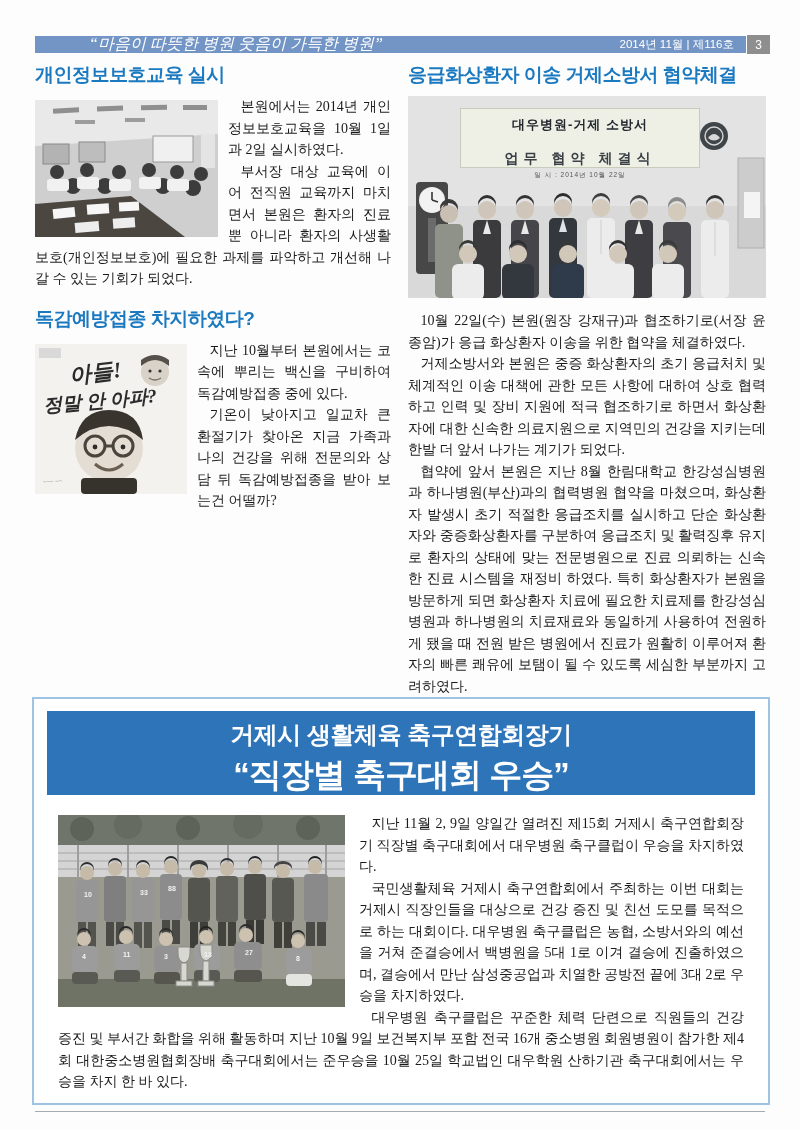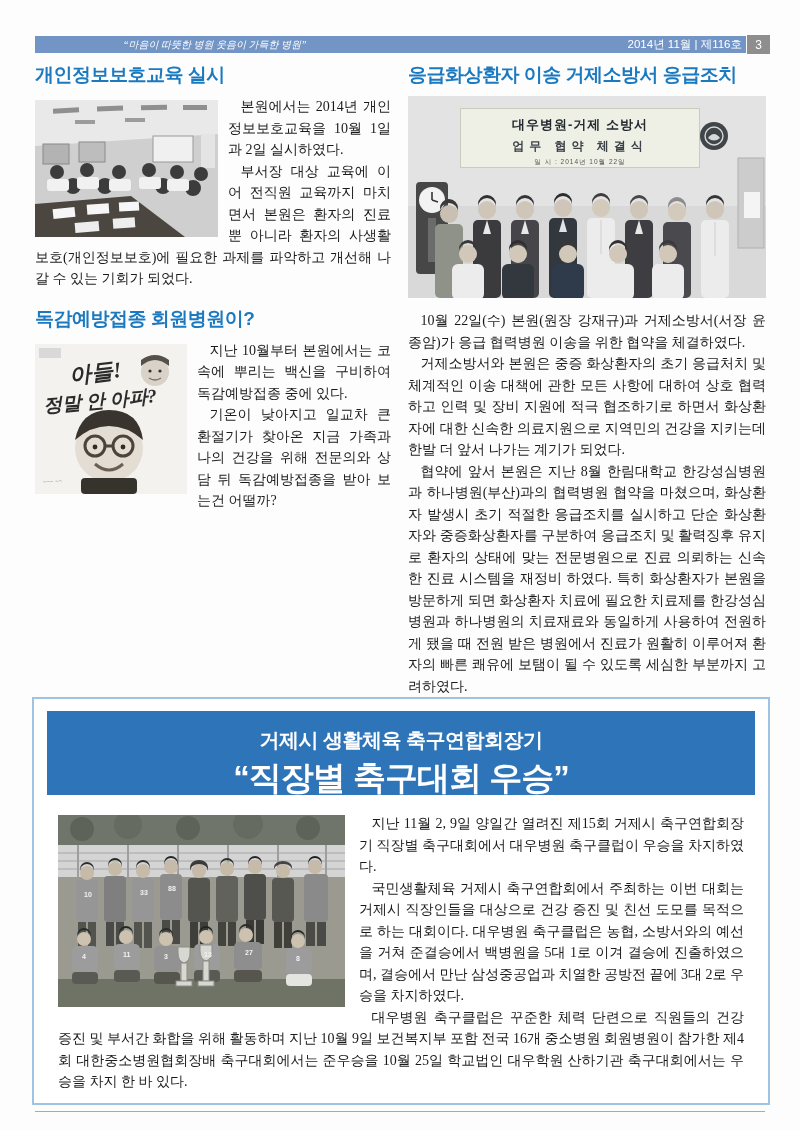--- a/index.html
+++ b/index.html
@@ -7,25 +7,25 @@
     position:relative; width:800px; height:1130px; background:#fdfdfd;
     font-family:"Liberation Serif", serif; color:#1a1a1a; overflow:hidden;
   }
 
   
   .header-bar {
     position:absolute; left:35px; top:36px; width:711px; height:17px;
     background:#7295c6; display:flex; align-items:center;
   }
   .header-slogan {
-    color:#ffffff; font-style:italic; font-size:10px;
-    padding-left:88px; font-family:"Liberation Serif", serif;
+    color:#ffffff; font-style:italic; font-size:16px;
+    padding-left:54px; font-family:"Liberation Serif", serif;
   }
   .header-issue {
-    margin-left:auto; color:#ffffff; font-size:11.5px; padding-right:4px;
+    margin-left:auto; color:#ffffff; font-size:11.5px; padding-right:12px;
     font-family:"Liberation Sans", sans-serif;
   }
   .page-badge {
     position:absolute; left:747px; top:35px; width:23px; height:19px;
     background:#8e8e8e; color:#ffffff; font:12px "Liberation Sans", sans-serif;
     display:flex; align-items:center; justify-content:center;
   }
 
   
   .col-left  { position:absolute; left:35px;  top:62px; width:356px; height:632px; overflow:hidden; }
@@ -60,33 +60,33 @@
     color:#2b2b2b; transform:rotate(-5deg); font-style:italic; white-space:nowrap;
   }
 
   
   .cer-banner {
     position:absolute; left:52px; top:12px; width:238px; height:58px;
     background:#eef0e6; border:1px solid #c9ccbd; text-align:center;
     font-family:"Liberation Sans", sans-serif;
   }
   .cer-line1 { font-size:13px; font-weight:bold; color:#22282e; letter-spacing:1px; margin-top:7px; }
-  .cer-line2 { font-size:12px; font-weight:bold; color:#3a4046; letter-spacing:5px; margin-top:4px; }
+  .cer-line2 { font-size:14px; font-weight:bold; color:#3a4046; letter-spacing:5px; margin-top:16px; }
   .cer-line3 { font-size:6.5px; color:#555; letter-spacing:1px; margin-top:3px; }
 
   
   .soccer-box {
     position:absolute; left:32px; top:697px; width:734px; height:404px;
     border:2px solid #9ec3e3; background:#ffffff; overflow:hidden;
   }
   .soccer-banner {
     margin:12px 13px 18px 13px; height:84px; background:#2e74b8;
     color:#ffffff; text-align:center; font-family:"Liberation Sans", sans-serif;
   }
-  .soccer-banner-line1 { font-size:20px; font-weight:bold; letter-spacing:-0.5px; padding-top:16px; }
+  .soccer-banner-line1 { font-size:24px; font-weight:bold; letter-spacing:-0.5px; padding-top:8px; }
   .soccer-banner-line2 { font-size:33px; font-weight:bold; letter-spacing:-1px; margin-top:2px; }
   .soccer-content {
     padding:0 24px; font-size:14px; line-height:21.5px; text-align:justify;
   }
   .soccer-content p { margin:0; text-indent:0.9em; }
 
   .jersey-num {
     position:absolute; color:#f2f2f2; font:bold 7px "Liberation Sans", sans-serif;
   }
 
@@ -152,21 +152,21 @@
             <rect x="40" y="122" width="24" height="10" fill="#ededed" transform="rotate(-5 52 127)"></rect>
             <rect x="78" y="118" width="22" height="10" fill="#ededed" transform="rotate(-4 89 123)"></rect>
           </svg>
         </div>
         <p>본원에서는 2014년 개인정보보호교육을 10월 1일과 2일 실시하였다.</p>
         <p>부서장 대상 교육에 이어 전직원 교육까지 마치면서 본원은 환자의 진료뿐 아니라 환자의 사생활 보호(개인정보보호)에 필요한 과제를 파악하고 개선해 나갈 수 있는 기회가 되었다.</p>
       </div>
     </div>
 
     <div style="margin-top:16px;">
-      <h2 class="article-title">독감예방접종 회원병원이?</h2>
+      <h2 class="article-title">독감예방접종 차지하였다?</h2>
       <div class="body-text">
         <div class="photo photo-fluad">
           <svg width="152" height="150" viewBox="0 0 152 150">
             <rect width="152" height="150" fill="#f3f2ef"></rect>
             <rect x="4" y="4" width="22" height="10" fill="#d9d9d9"></rect>
 
             <circle cx="120" cy="28" r="14" fill="#d8d2c8"></circle>
             <path d="M106,22 q14,-12 28,0 l0,-6 q-14,-10 -28,0 z" fill="#55504a"></path>
             <circle cx="115" cy="27" r="1.6" fill="#333"></circle>
               <circle cx="125" cy="27" r="1.6" fill="#333"></circle>
@@ -188,21 +188,21 @@
           <div class="ad-line2">정말 안 아파?</div>
         </div>
         <p>지난 10월부터 본원에서는 코 속에 뿌리는 백신을 구비하여 독감예방접종 중에 있다.</p>
         <p>기온이 낮아지고 일교차 큰 환절기가 찾아온 지금 가족과 나의 건강을 위해 전문의와 상담 뒤 독감예방접종을 받아 보는건 어떨까?</p>
       </div>
     </div>
   </div>
 
   <div class="col-right">
     <div>
-      <h2 class="article-title">응급화상환자 이송 거제소방서 응급조치</h2>
+      <h2 class="article-title">응급화상환자 이송 거제소방서 협약체결</h2>
 
       <div class="photo photo-ceremony">
         <svg width="358" height="202" viewBox="0 0 358 202">
           <rect width="358" height="202" fill="#d9d9d9"></rect>
           <rect x="0" y="0" width="358" height="110" fill="#e3e3e3"></rect>
           <rect x="330" y="62" width="26" height="90" fill="#cccccc" stroke="#b0b0b0"></rect>
           <rect x="336" y="96" width="16" height="26" fill="#f4f4f4"></rect>
 
           <g>
             <rect x="8" y="86" width="32" height="92" rx="4" fill="#474747"></rect>
@@ -296,21 +296,21 @@
           </g>
         </svg>
         <div class="cer-banner">
           <div class="cer-line1">대우병원-거제 소방서</div>
           <div class="cer-line2">업무 협약 체결식</div>
           <div class="cer-line3">일 시 : 2014년 10월 22일</div>
         </div>
       </div>
 
       <div class="body-text">
-        <p>10월 22일(수) 본원(원장 강재규)과 거제소방서(서장 윤종암)가 응급 협력병원 이송을 위한 협약을 체결하였다.</p>
+        <p>10월 22일(수) 본원(원장 강재규)과 협조하기로(서장 윤종암)가 응급 화상환자 이송을 위한 협약을 체결하였다.</p>
         <p>거제소방서와 본원은 중증 화상환자의 초기 응급처치 및 체계적인 이송 대책에 관한 모든 사항에 대하여 상호 협력하고 인력 및 장비 지원에 적극 협조하기로 하면서 화상환자에 대한 신속한 의료지원으로 지역민의 건강을 지키는데 한발 더 앞서 나가는 계기가 되었다.</p>
         <p>협약에 앞서 본원은 지난 8월 한림대학교 한강성심병원과 하나병원(부산)과의 협력병원 협약을 마쳤으며, 화상환자 발생시 초기 적절한 응급조치를 실시하고 단순 화상환자와 중증화상환자를 구분하여 응급조치 및 활력징후 유지로 환자의 상태에 맞는 전문병원으로 진료 의뢰하는 신속한 진료 시스템을 재정비 하였다. 특히 화상환자가 본원을 방문하게 되면 화상환자 치료에 필요한 치료제를 한강성심병원과 하나병원의 치료재료와 동일하게 사용하여 전원하게 됐을 때 전원 받은 병원에서 진료가 원활히 이루어져 환자의 빠른 쾌유에 보탬이 될 수 있도록 세심한 부분까지 고려하였다.</p>
       </div>
     </div>
   </div>
 
   <div class="soccer-box">
     <div class="soccer-banner">
       <div class="soccer-banner-line1">거제시 생활체육 축구연합회장기</div>
       <div class="soccer-banner-line2">“직장별 축구대회 우승”</div>

